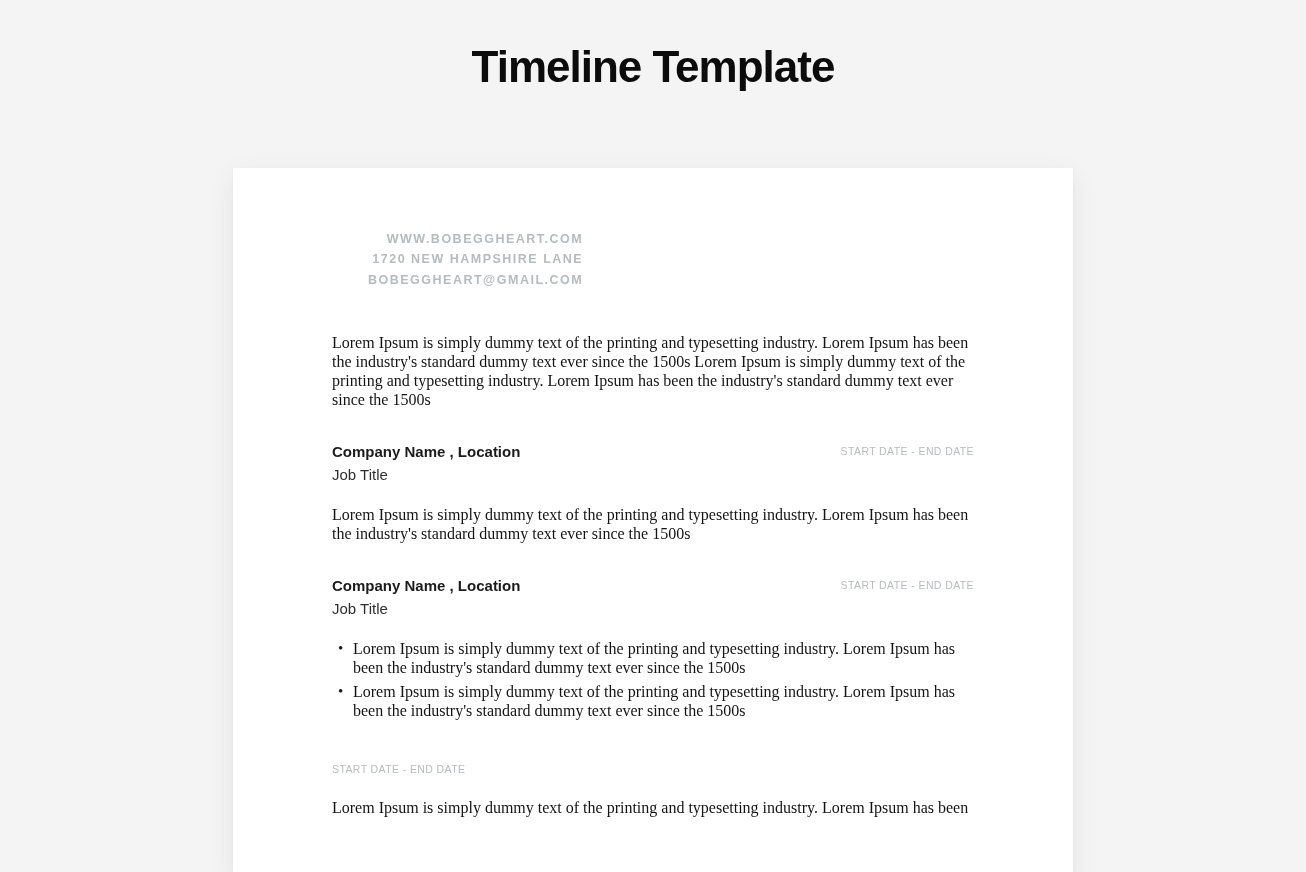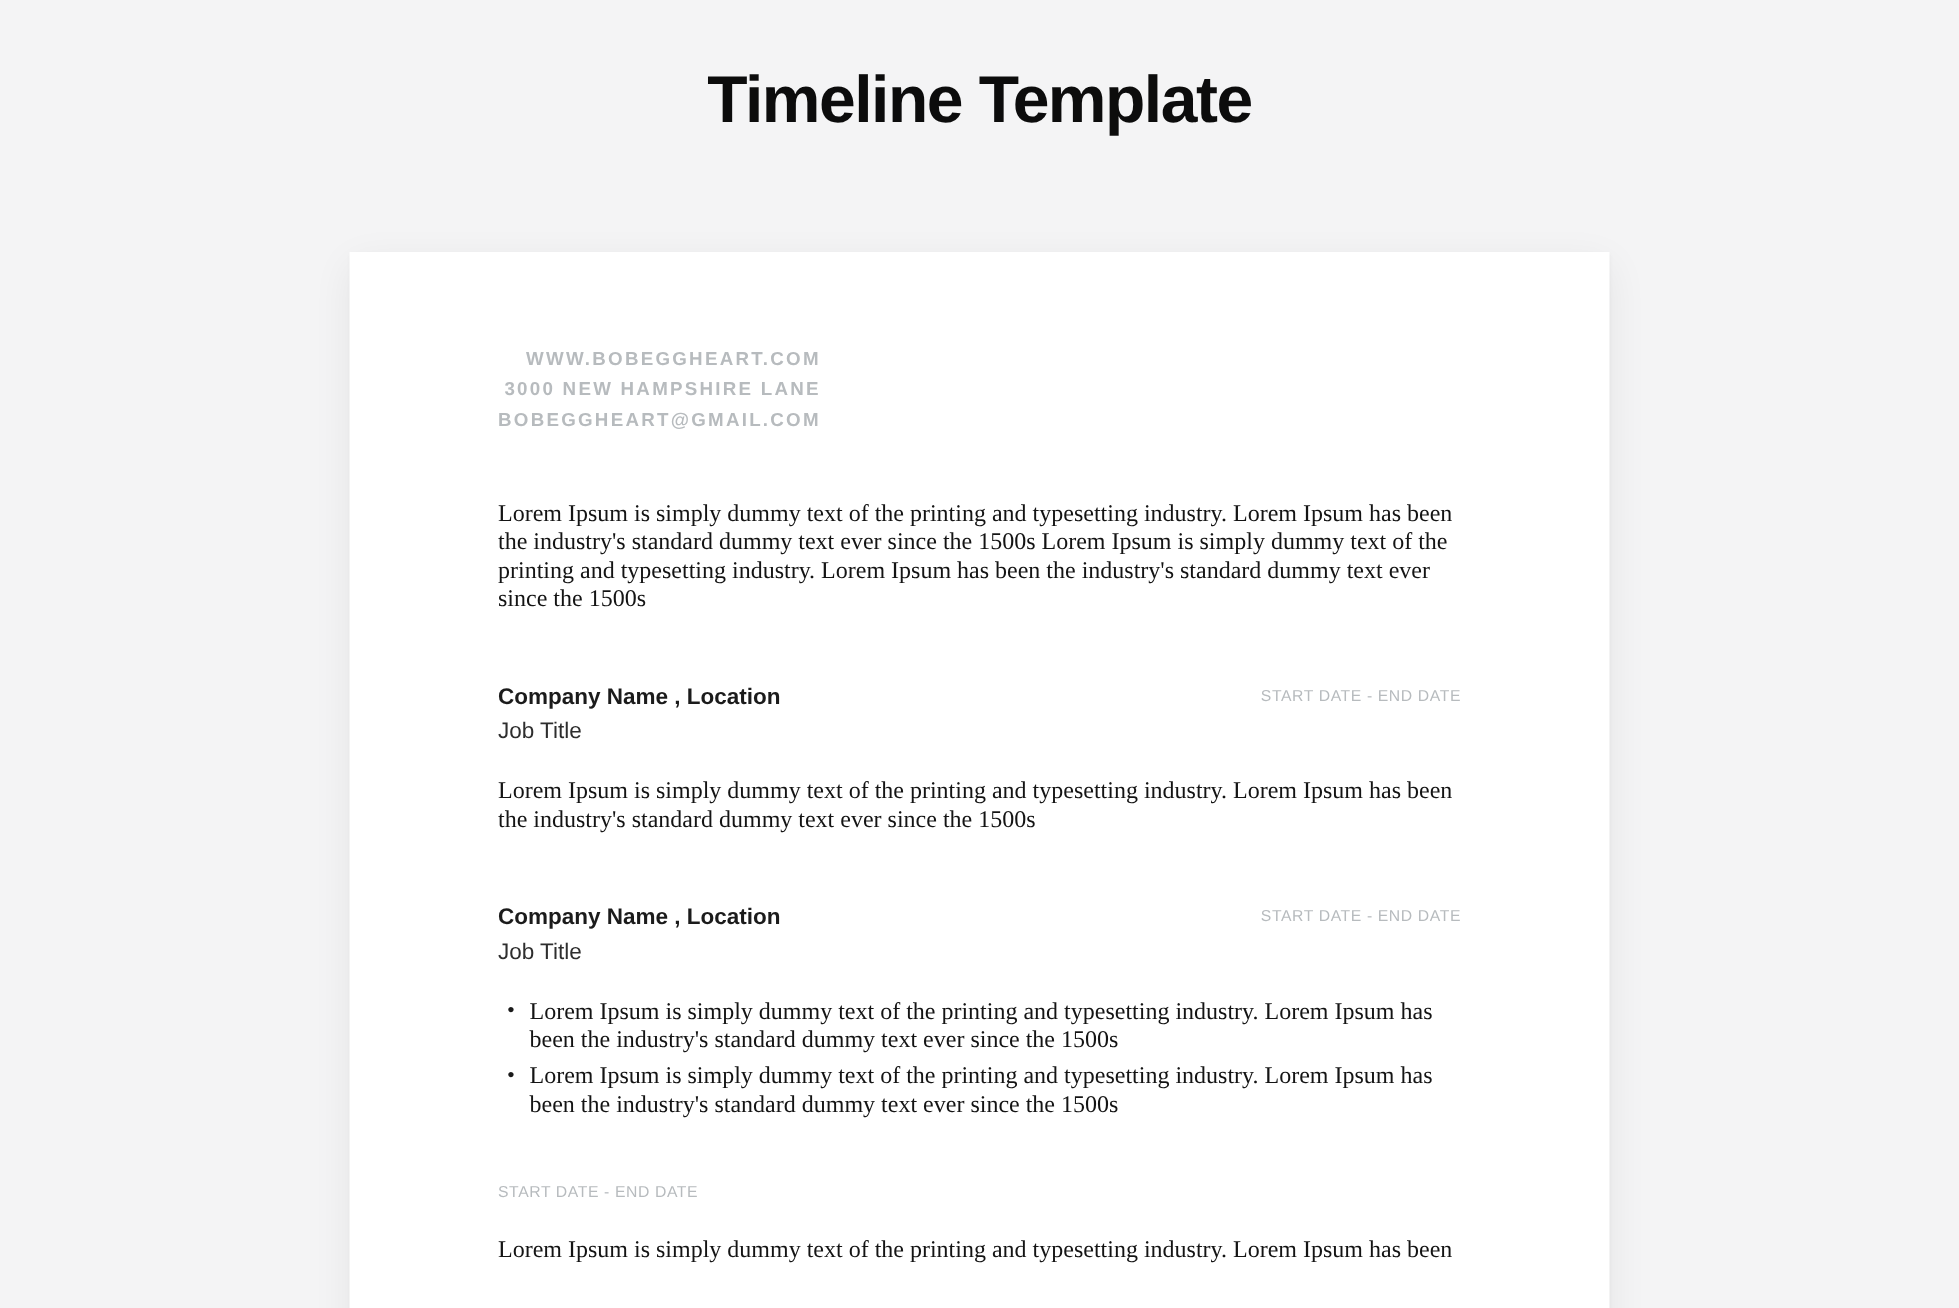--- a/index.html
+++ b/index.html
@@ -37,30 +37,30 @@
   }
   .condensed{ display:inline-block; transform:scaleX(.62); transform-origin:0 50%; }
   .condensed-sm{ display:inline-block; transform:scaleX(.8); transform-origin:0 50%; }
   .role{
     margin-top:9px; font-size:14px; line-height:17px; font-weight:700;
     color:#151515; white-space:nowrap;
   }
   .contact{
     text-align:right; margin-top:2px;
     font-size:12.5px; line-height:20.5px; font-weight:700;
-    letter-spacing:1.5px; color:var(--muted); white-space:nowrap;
+    letter-spacing:1.5px; color:var(--muted); white-space:nowrap;margin-left:36px;
   }
   
   .serif{
     font-family:"Liberation Serif", serif;
     font-size:16px; line-height:19px; color:var(--body-text);
   }
   .summary{ margin:43px 0 0; }
   
-  .entry{ margin-top:46px; }
+  .entry{ margin-top:33px; }
   .entry.edu{ margin-top:40px; }
   .entry-head{ display:flex; justify-content:space-between; align-items:flex-start; }
   .entry-title{
     font-size:15px; line-height:19px; font-weight:700; color:#1b1b1b;
   }
   .entry-sub{
     margin-top:4px; font-size:15px; line-height:19px; color:#2e2e2e;
   }
   .dates{
     margin-top:2px; font-size:10.5px; line-height:15px; font-weight:400;
@@ -78,21 +78,21 @@
 </head>
 <body>
 
 <h1 class="page-title">Timeline Template</h1>
 
 <main class="card">
 
   <header class="resume-header">
     <div class="contact">
       <div>WWW.BOBEGGHEART.COM</div>
-      <div>3000 NEW HAMPSHIRE LANE</div>
+      <div>1720 NEW HAMPSHIRE LANE</div>
       <div>BOBEGGHEART@GMAIL.COM</div>
     </div>
   </header>
 
   <p class="serif summary">Lorem Ipsum is simply dummy text of the printing and typesetting industry. Lorem Ipsum has been the industry's standard dummy text ever since the 1500s Lorem Ipsum is simply dummy text of the printing and typesetting industry. Lorem Ipsum has been the industry's standard dummy text ever since the 1500s</p>
 
   <section class="entry">
     <div class="entry-head">
       <div>
         <div class="entry-title">Company Name , Location</div>

